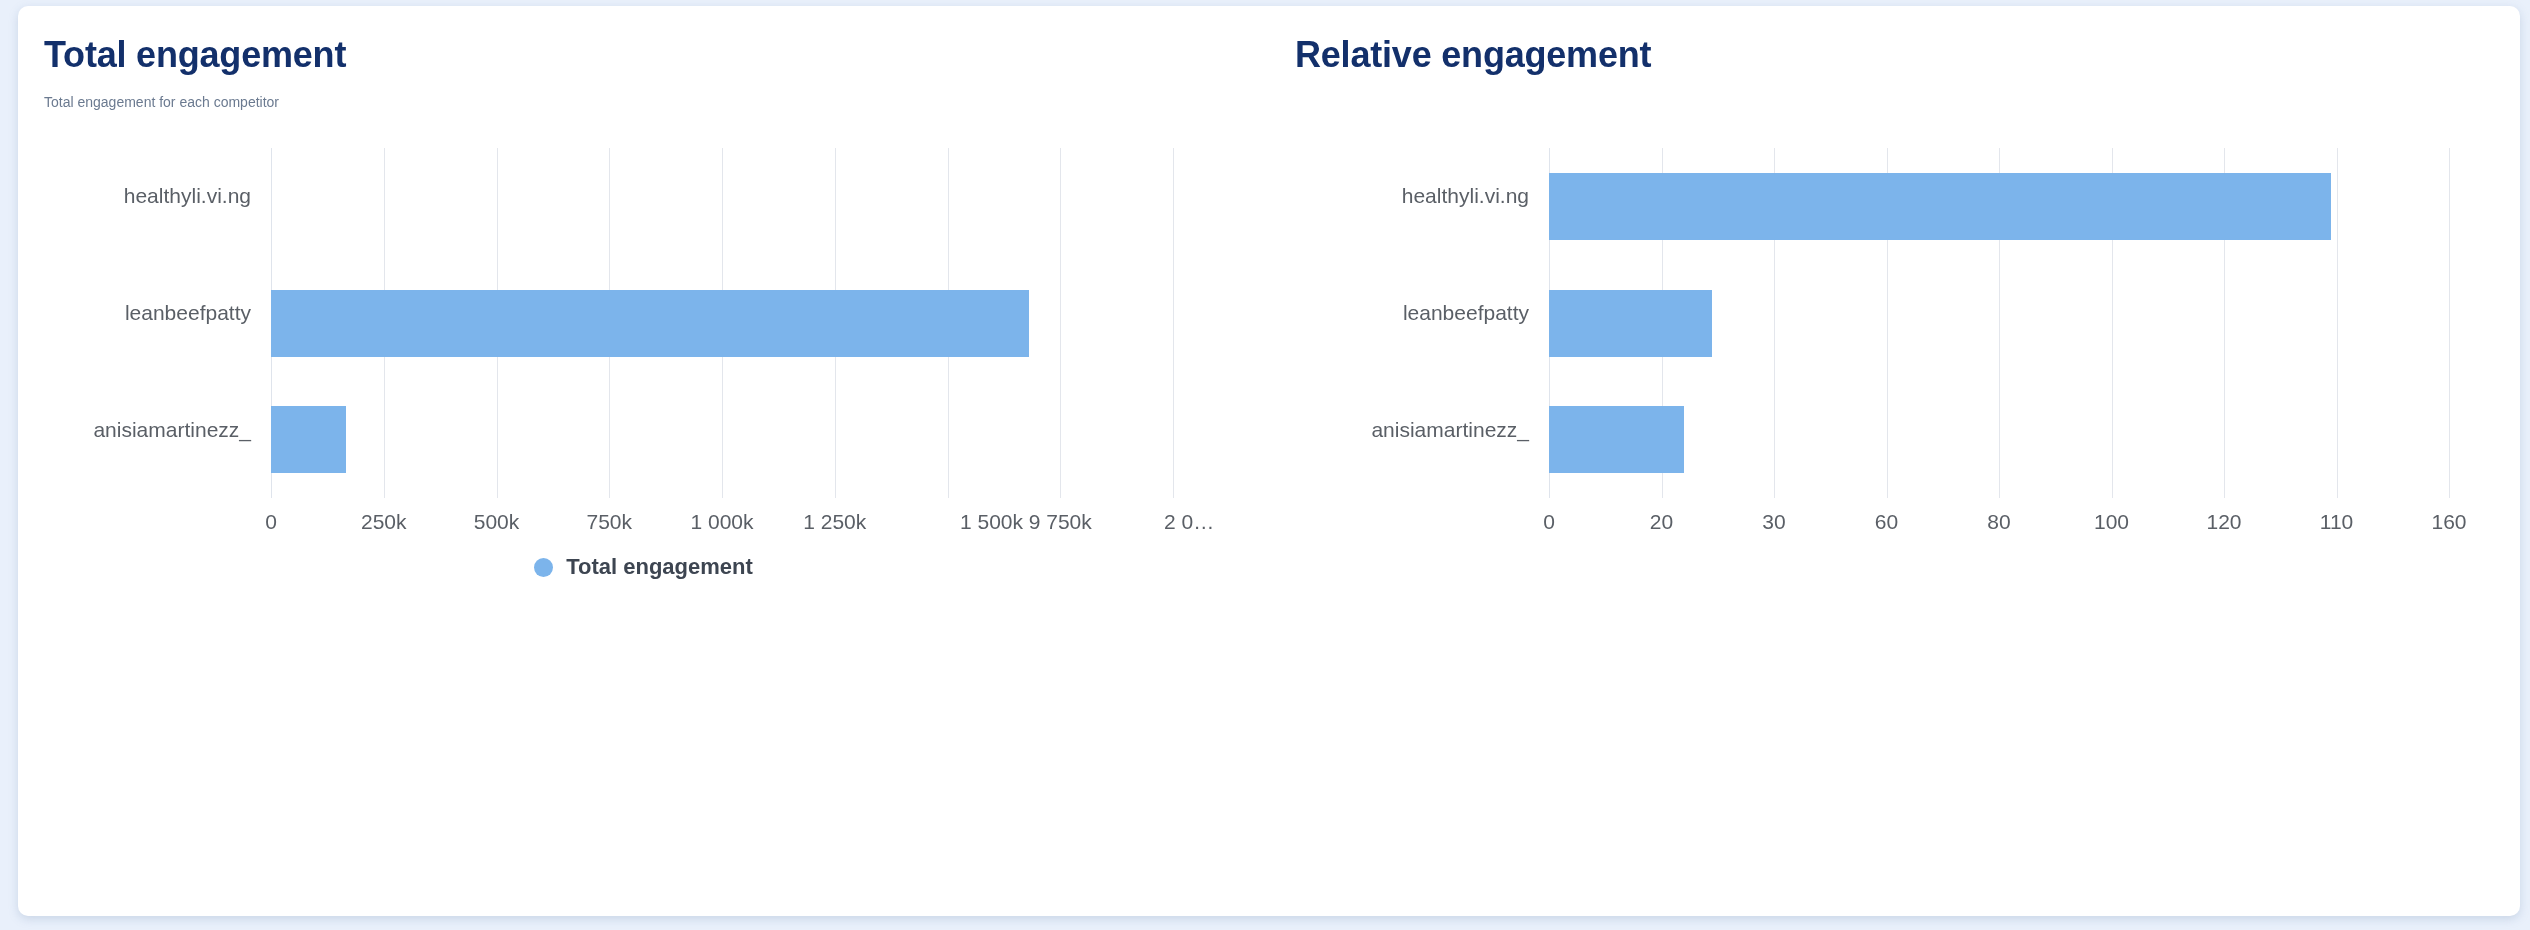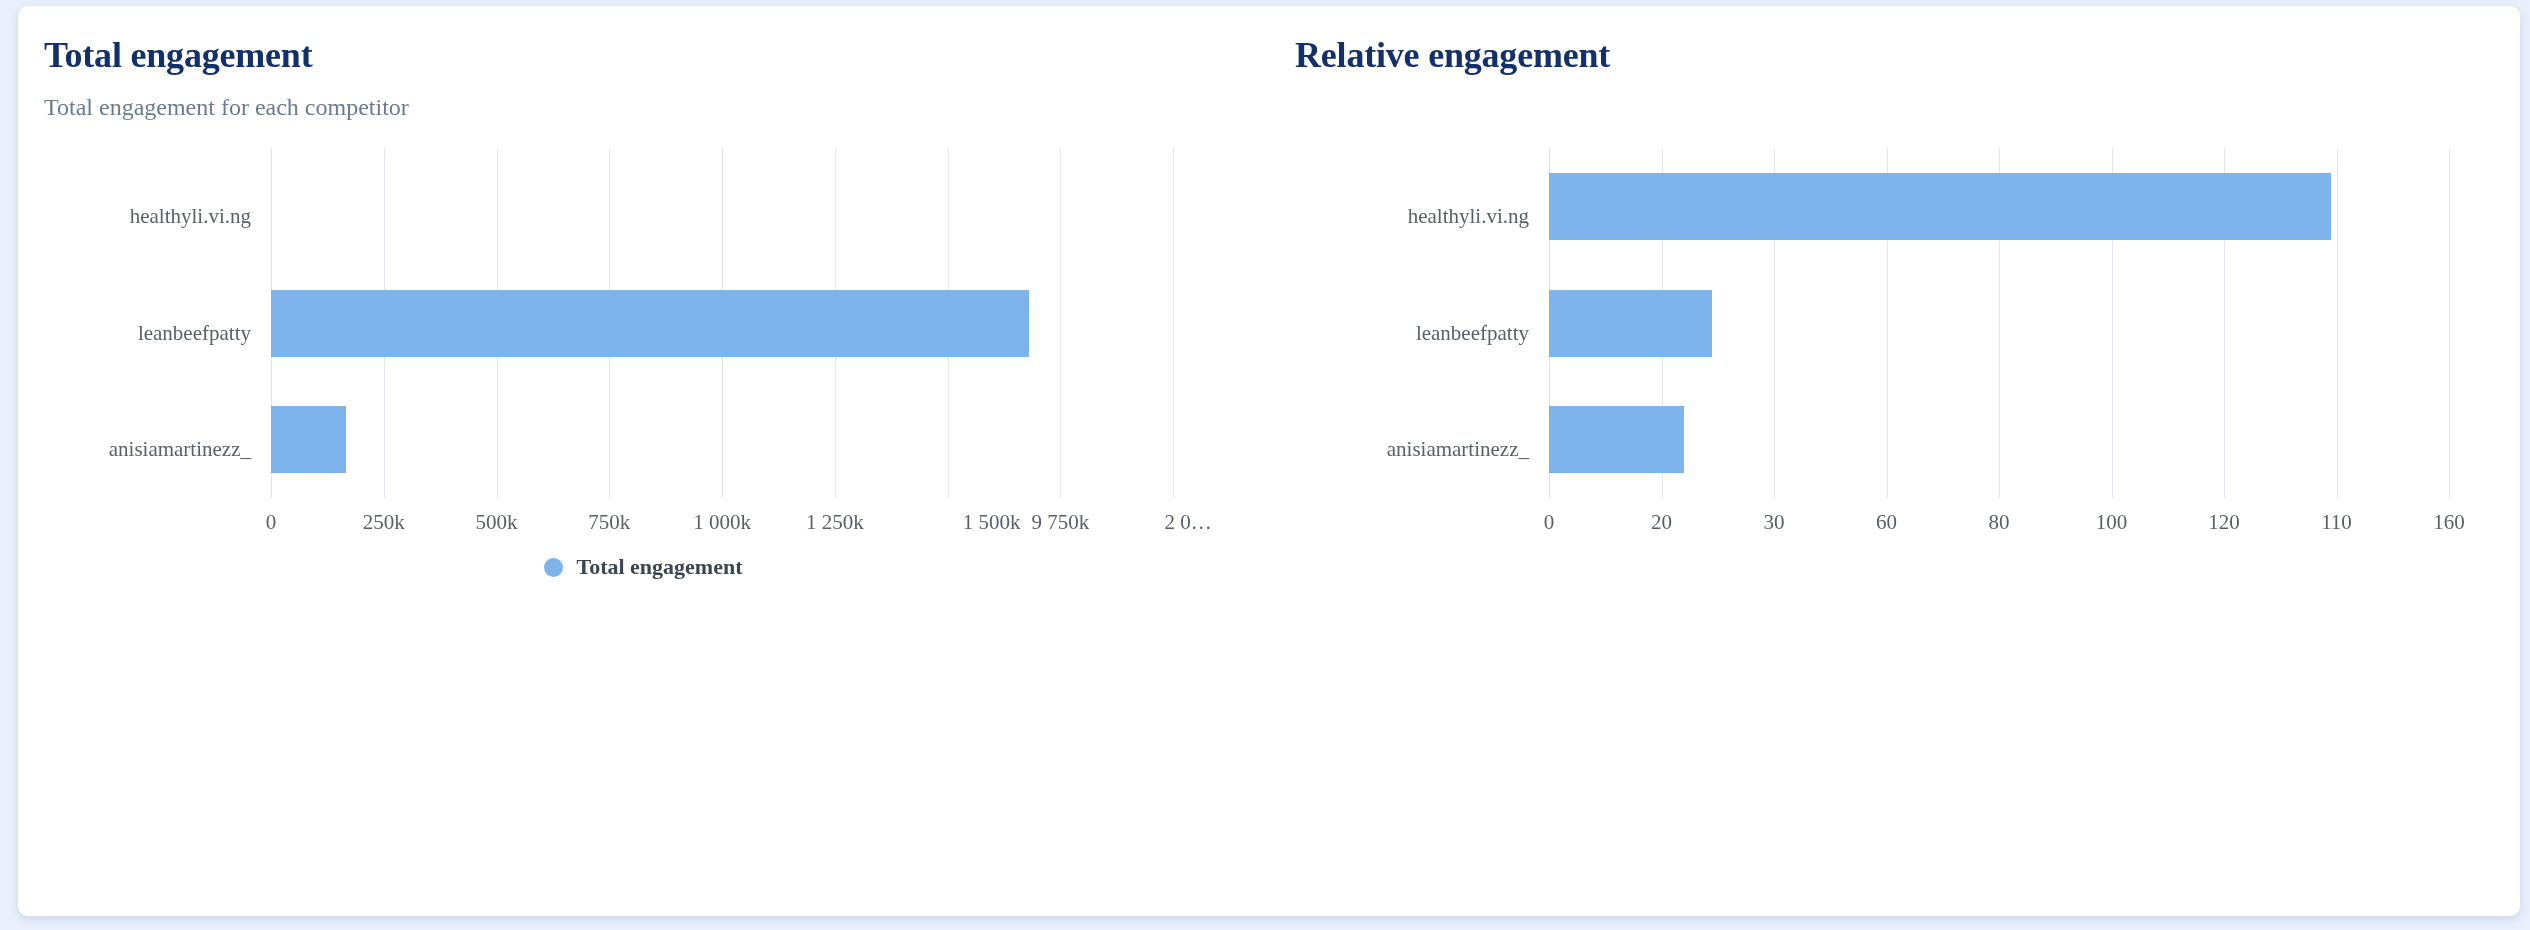--- a/index.html
+++ b/index.html
@@ -10,21 +10,20 @@
     background: #e9f0fb;
     font-family: "Liberation Sans", sans-serif;
     overflow: hidden;
   }
 
   .page {
     position: relative;
     width: 2530px;
     height: 652px;
     background: #e9f0fb;
-    font-family: Liberation Serif, serif;
   }
 
   .card {
     position: absolute;
     left: 18px;
     top: 6px;
     width: 2502px;
     height: 910px;
     background: #ffffff;
     border-radius: 10px;
@@ -48,21 +47,21 @@
   .panel-title {
     color: #13306b;
     font-size: 36px;
     font-weight: bold;
     letter-spacing: -0.2px;
     margin-left: 26px;
   }
 
   .panel-subtitle {
     color: #6b7a90;
-    font-size: 24px;
+    font-size: 14px;
     font-weight: normal;
     margin-left: 26px;
     margin-top: 18px;
   }
 
   
   .chart {
     position: absolute;
     left: 0;
     top: 128px;
@@ -107,21 +106,21 @@
   }
   .bar {
     position: relative;
     height: 67px;
     background: #7cb4eb;
     width: 0;
   }
 
   .cat-labels {
     position: absolute;
-    top: 24px;
+    top: 4px;
     height: 350px;
     display: flex;
     flex-direction: column;
     padding-left: 8px;
   }
   .cat-labels.left  { left: 0px;   width: 243px; }
   .cat-labels.right { left: 20px;  width: 250px; }
 
   .cat-label {
     flex: 1 1 0;

